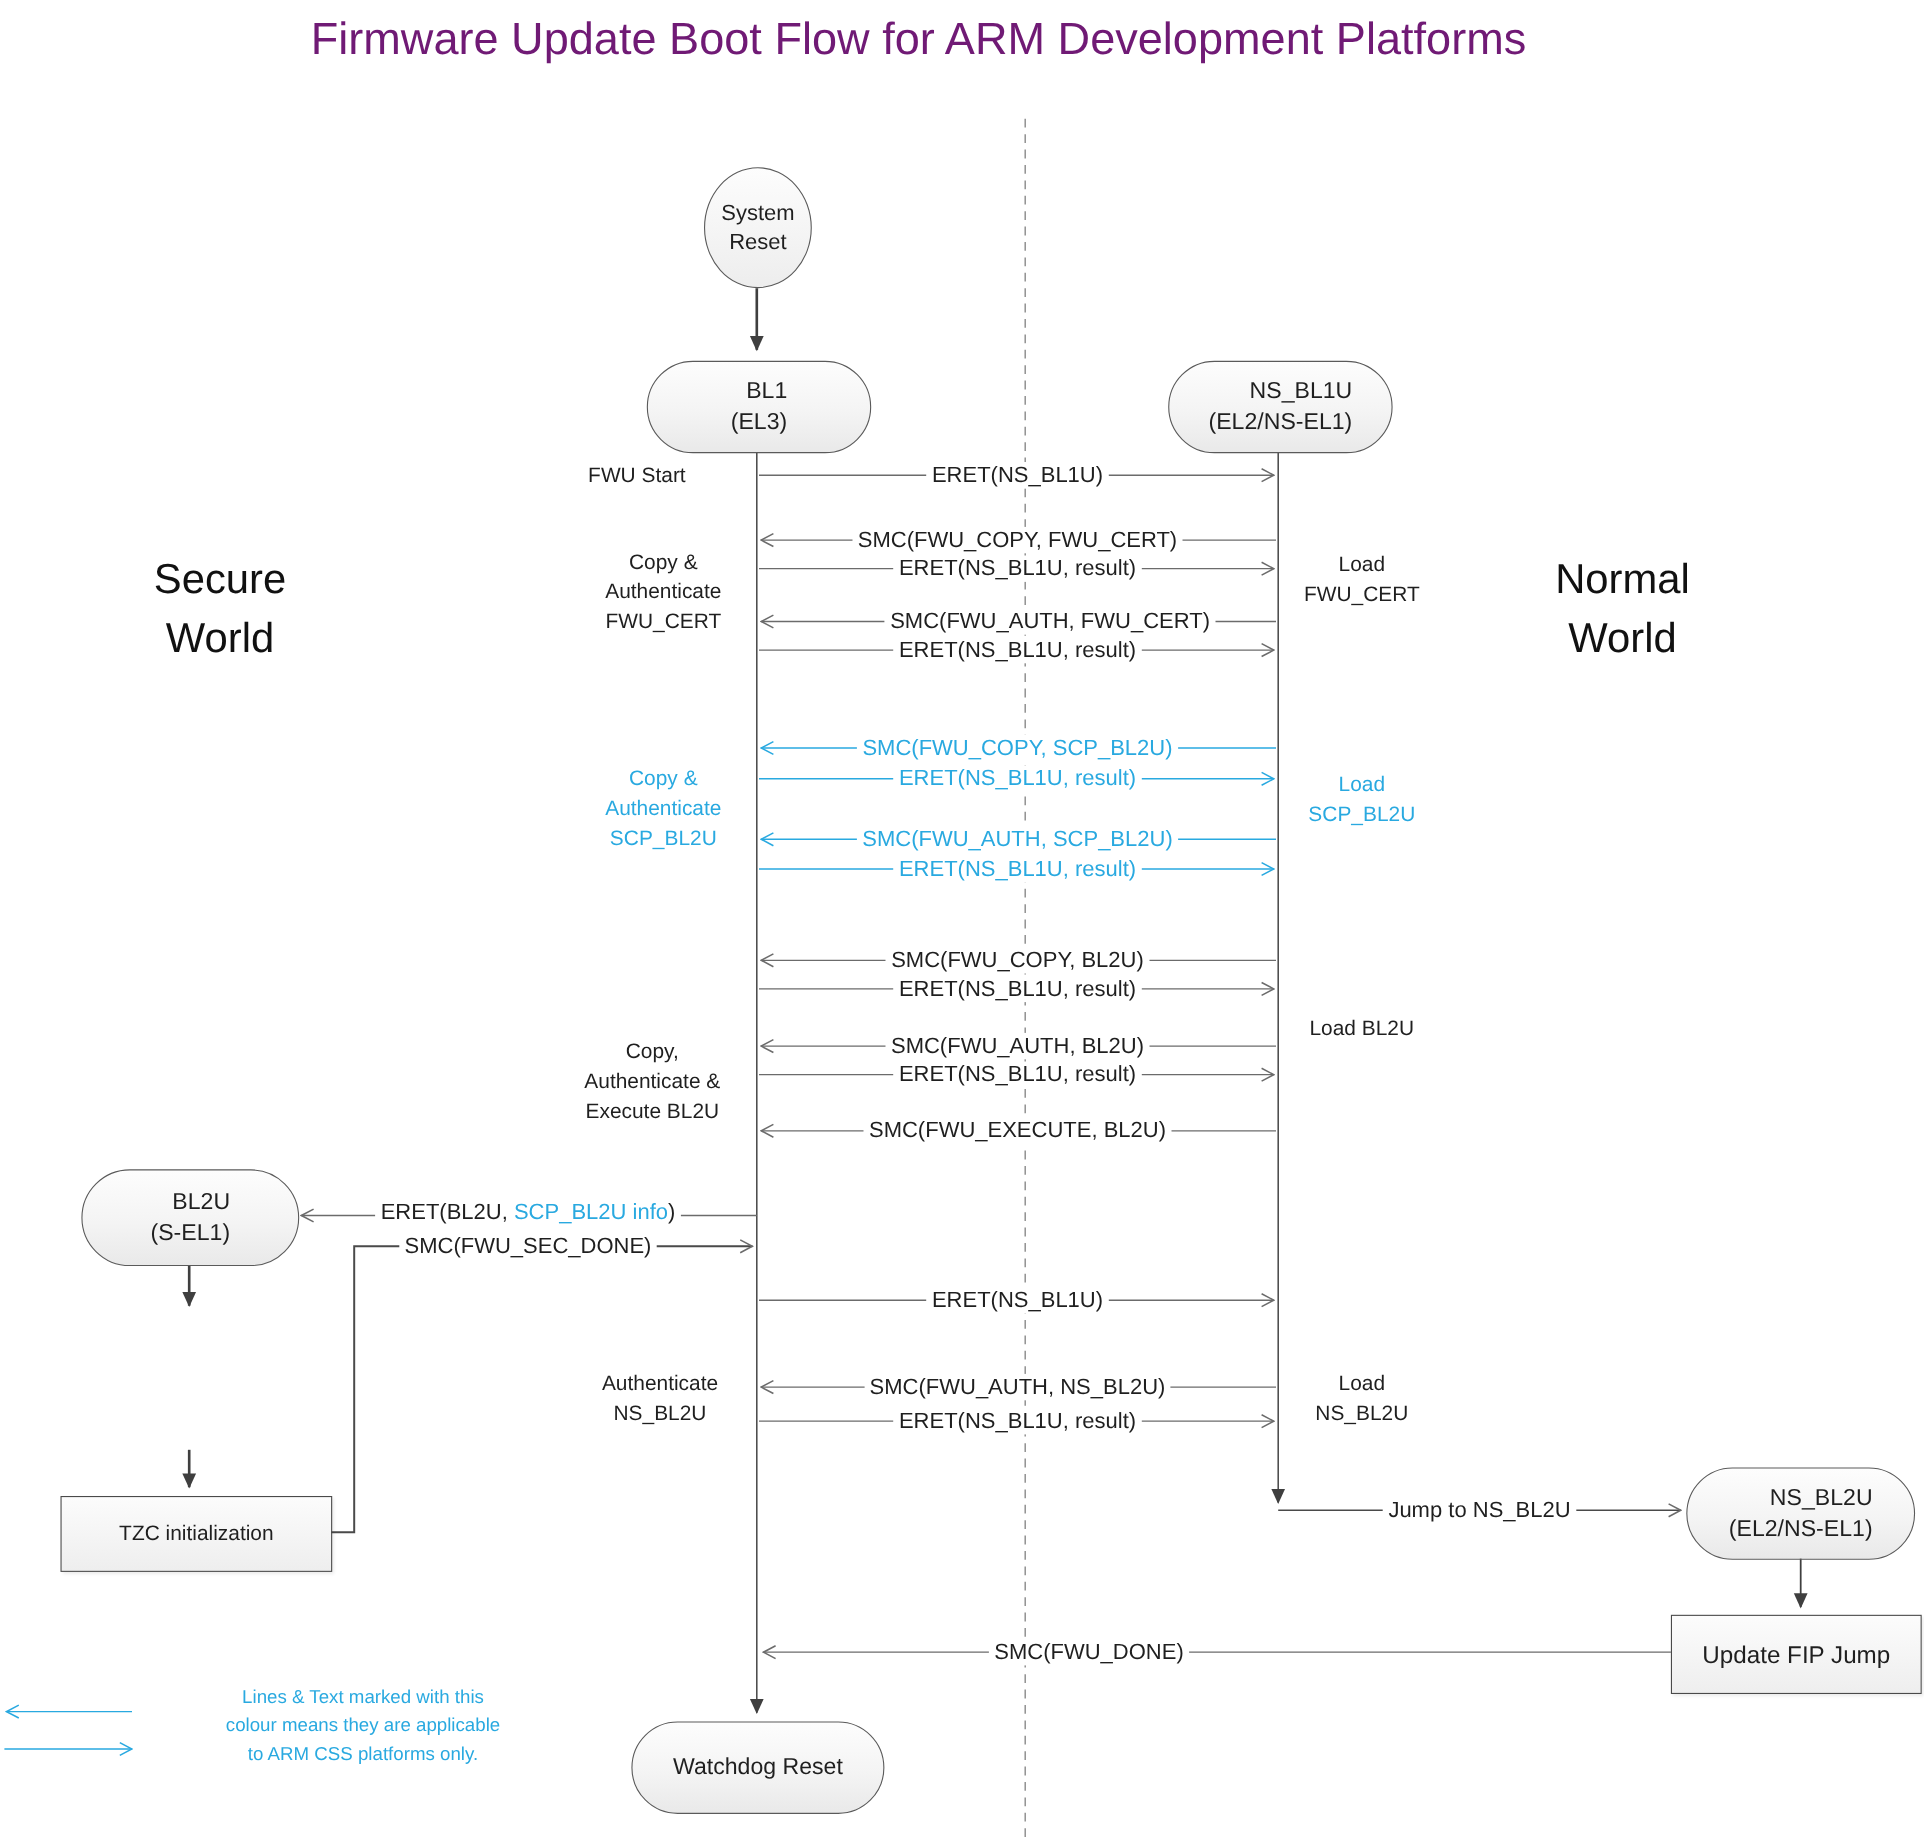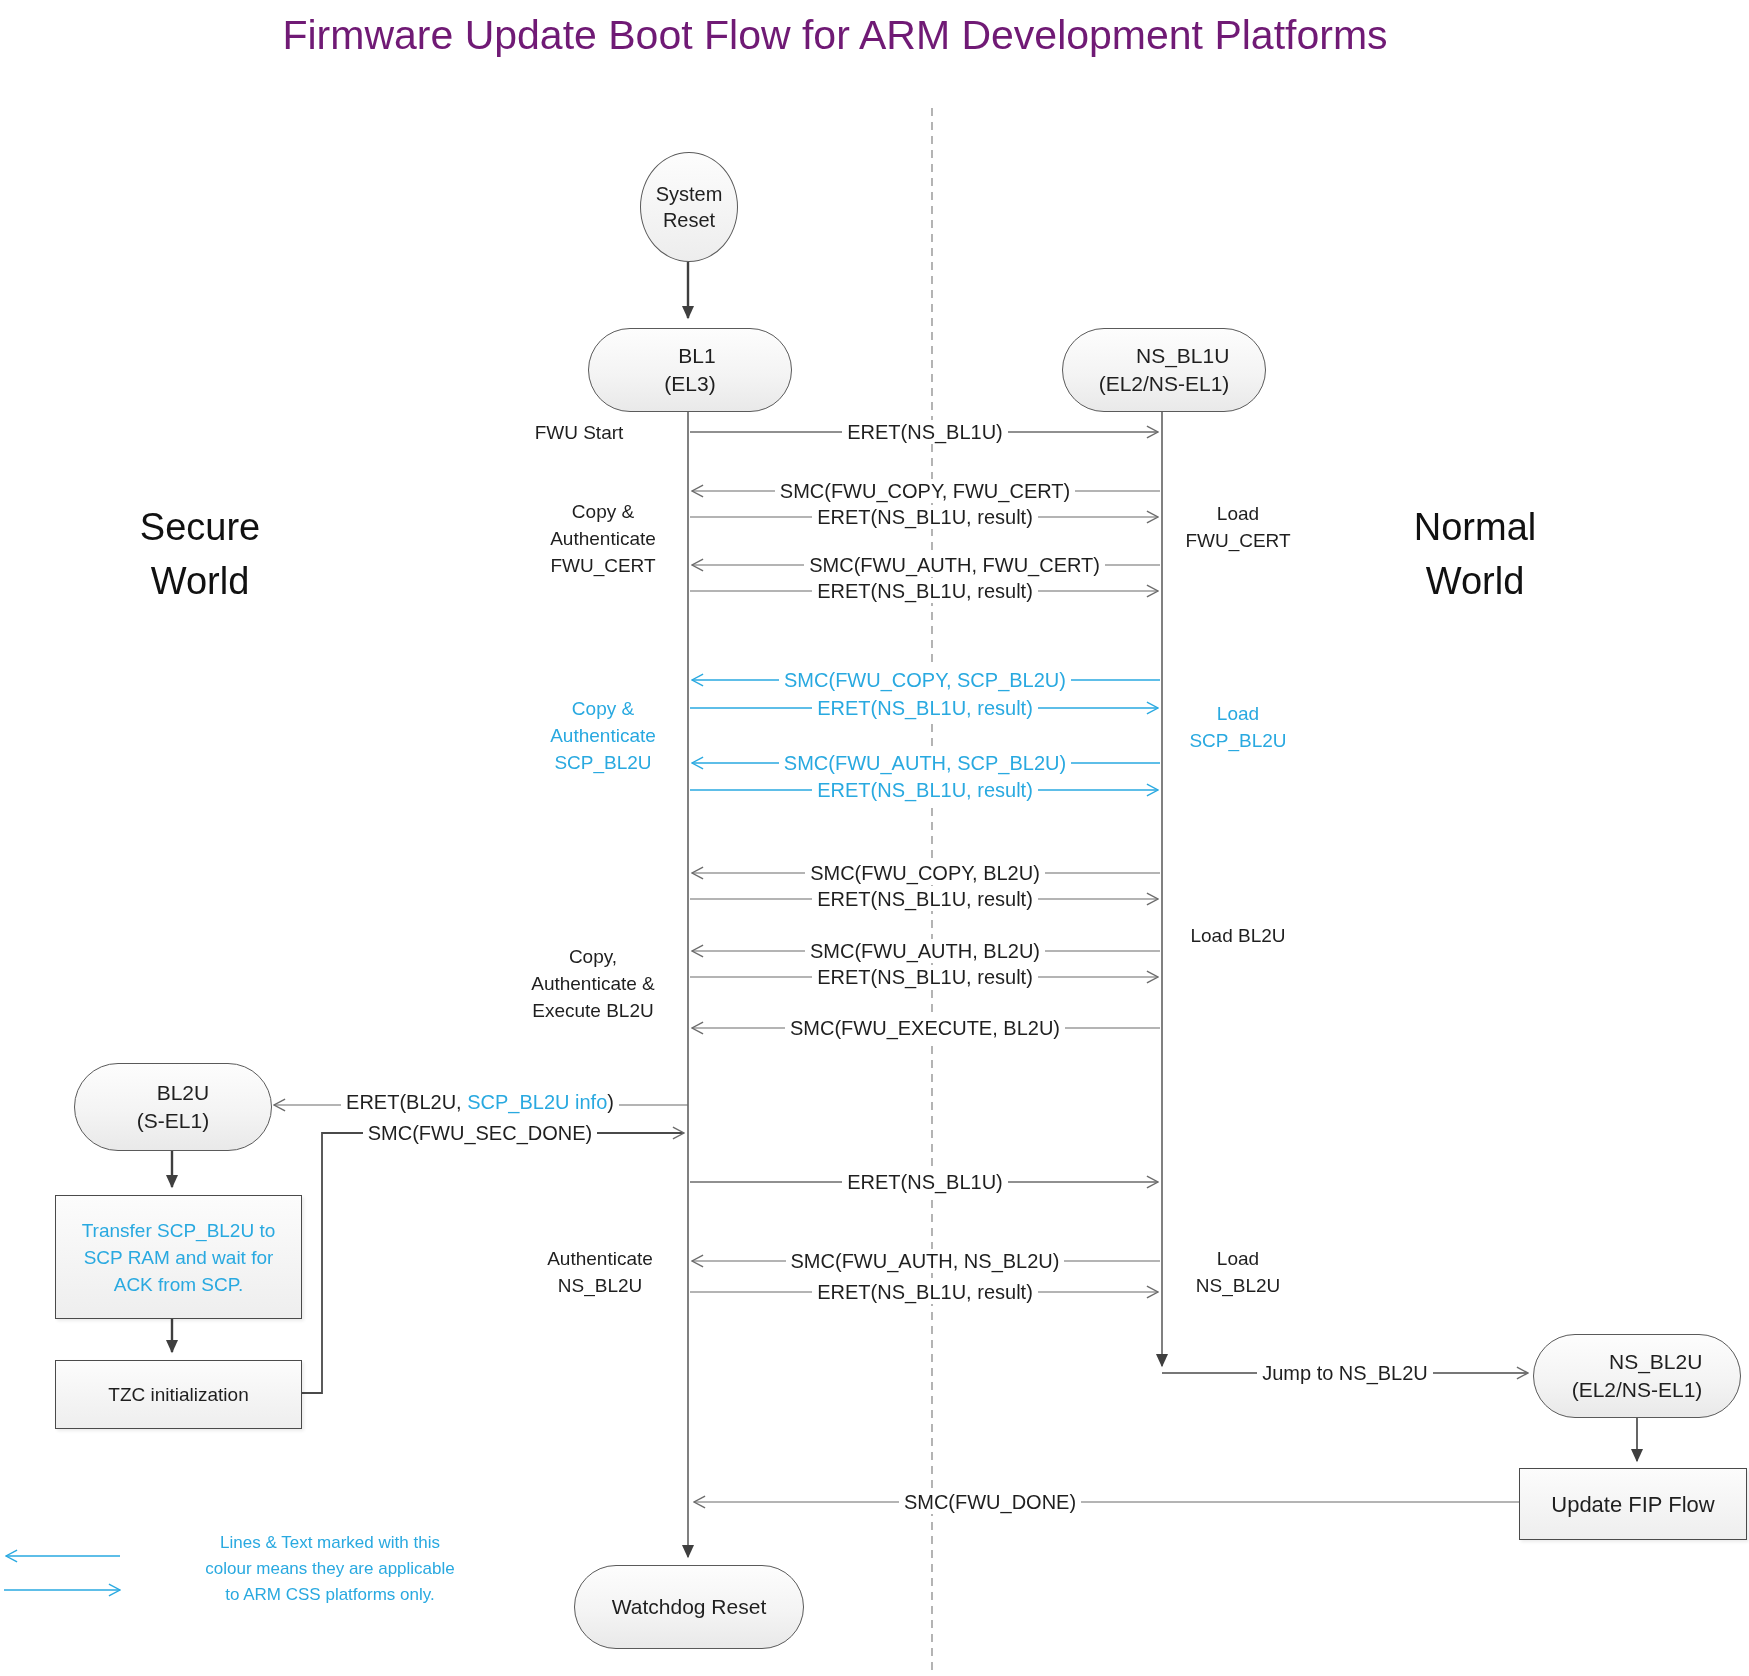--- a/index.html
+++ b/index.html
@@ -97,25 +97,22 @@
   <div class="abs stadium" style="left:588px;top:328px;width:202px;height:82px;">BL1
 (EL3)</div>
   <div class="abs stadium" style="left:1062px;top:328px;width:202px;height:82px;">NS_BL1U
 (EL2/NS-EL1)</div>
   <div class="abs stadium" style="left:74px;top:1063px;width:196px;height:86px;">BL2U
 (S-EL1)</div>
   <div class="abs stadium" style="left:1533px;top:1334px;width:206px;height:82px;">NS_BL2U
 (EL2/NS-EL1)</div>
   <div class="abs stadium" style="left:574px;top:1565px;width:228px;height:82px;">Watchdog Reset</div>
 
-  <div class="abs rectbox blue" style="left:55px;top:1195px;width:245px;height:122px;">Transfer SCP_BL2U to
-SCP RAM and wait for
-ACK from SCP.</div>
   <div class="abs rectbox" style="left:55px;top:1360px;width:245px;height:67px;">TZC initialization</div>
-  <div class="abs rectbox" style="left:1519px;top:1468px;width:226px;height:70px;font-size:22px;">Update FIP Flow</div>
+  <div class="abs rectbox" style="left:1519px;top:1468px;width:226px;height:70px;font-size:22px;">Update FIP Jump</div>
 
   <div class="abs msg" style="left:745px;top:420px;width:360px;">
       <span>ERET(NS_BL1U)</span>
     </div>
   <div class="abs msg" style="left:745px;top:479px;width:360px;">
       <span>SMC(FWU_COPY, FWU_CERT)</span>
     </div>
   <div class="abs msg" style="left:745px;top:505px;width:360px;">
       <span>ERET(NS_BL1U, result)</span>
     </div>

